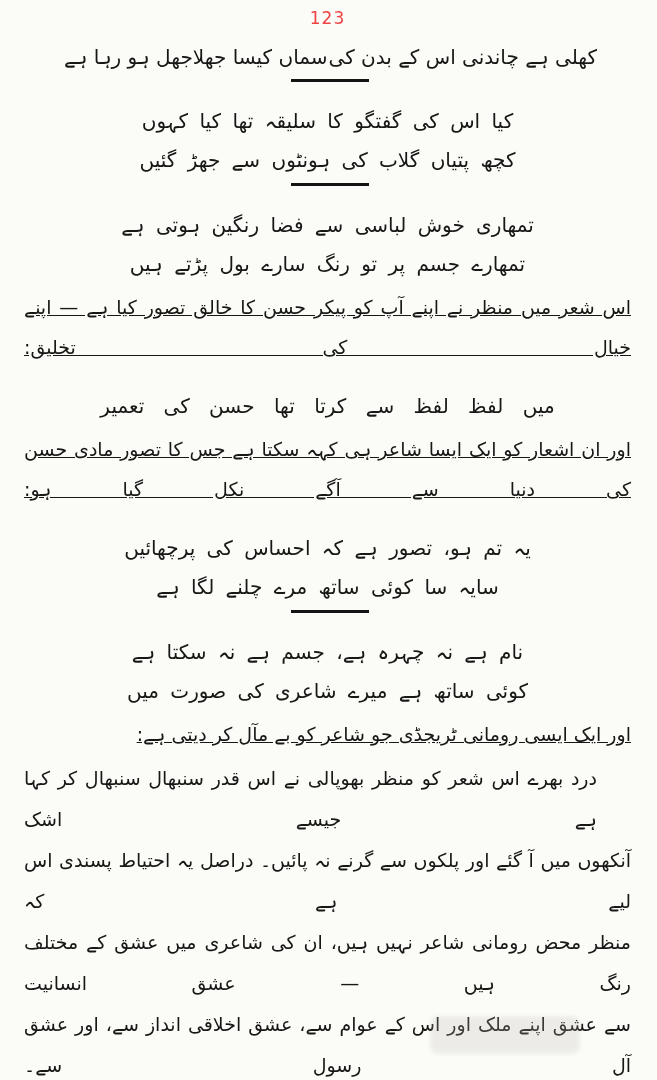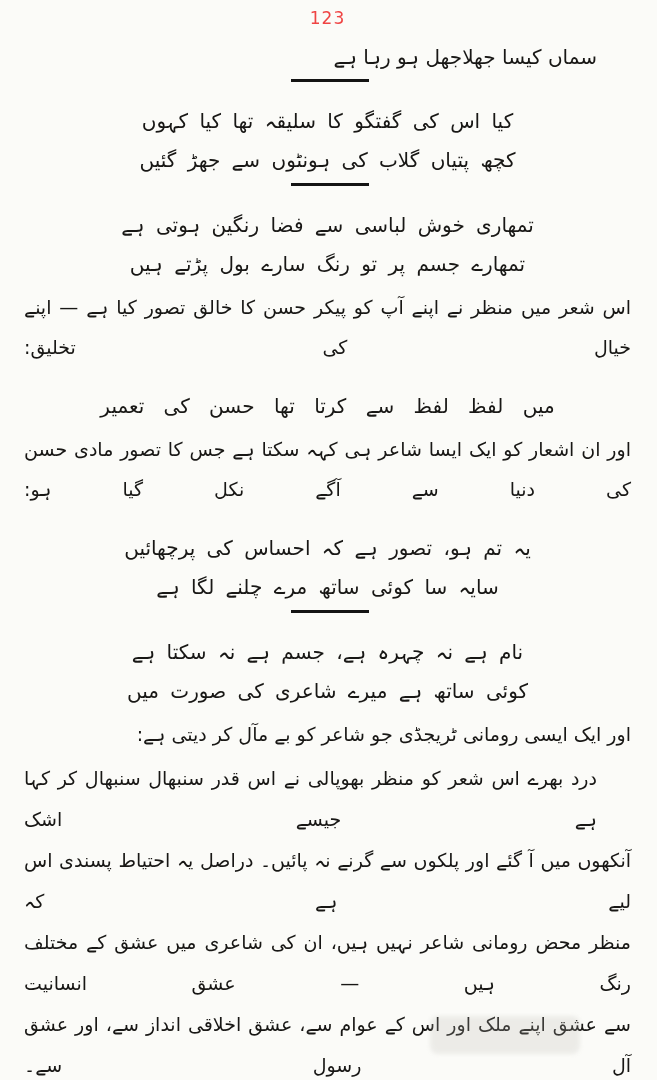--- a/index.html
+++ b/index.html
@@ -44,20 +44,21 @@
     background:#141414;
     margin:3px auto 5px;
     transform:translateX(2px);
   }
   .prose{
     font-size:19px;
     line-height:40px;
     text-align:justify;
     text-align-last:justify;
     margin:2px 0;
+    text-decoration:underline;
   }
   .prose.rightonly{
     text-align:left;
     text-align-last:right;
   }
   .para{margin-top:4px;}
   .pline{
     font-size:19px;
     line-height:41px;
     text-align:justify;
@@ -75,20 +76,21 @@
   }
 </style>
 </head>
 <body>
 
 <div class="page">
 
   <div class="pageno">123</div>
 
   <div class="verse-row">
+    <span class="hemistich">کھلی ہے چاندنی اس کے بدن کی</span>
     <span class="hemistich">سماں کیسا جھلاجھل ہو رہا ہے</span>
   </div>
 
   <div class="divider"></div>
 
   <div class="couplet">
     <div class="vline">کیا اس کی گفتگو کا سلیقہ تھا کیا کہوں</div>
     <div class="vline">کچھ پتیاں گلاب کی ہونٹوں سے جھڑ گئیں</div>
   </div>
 

